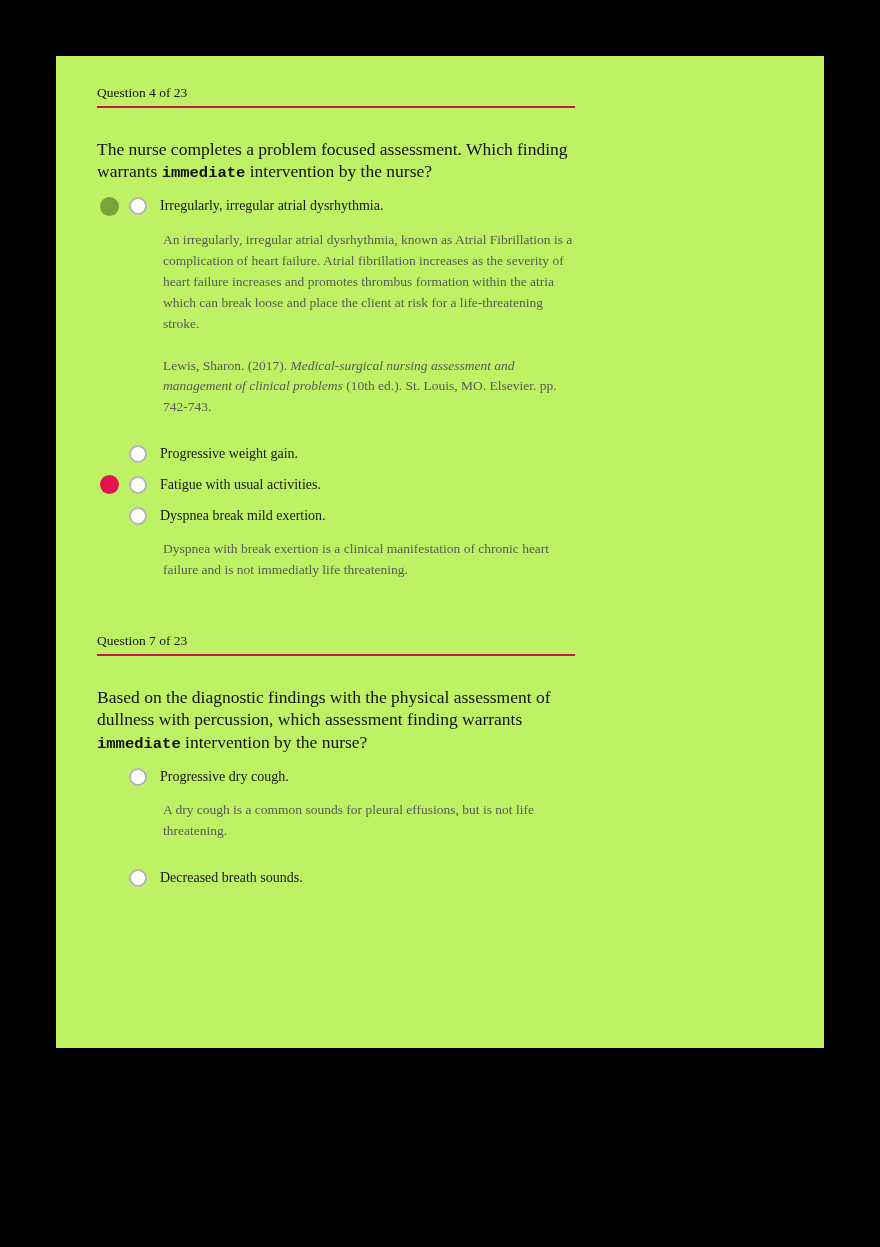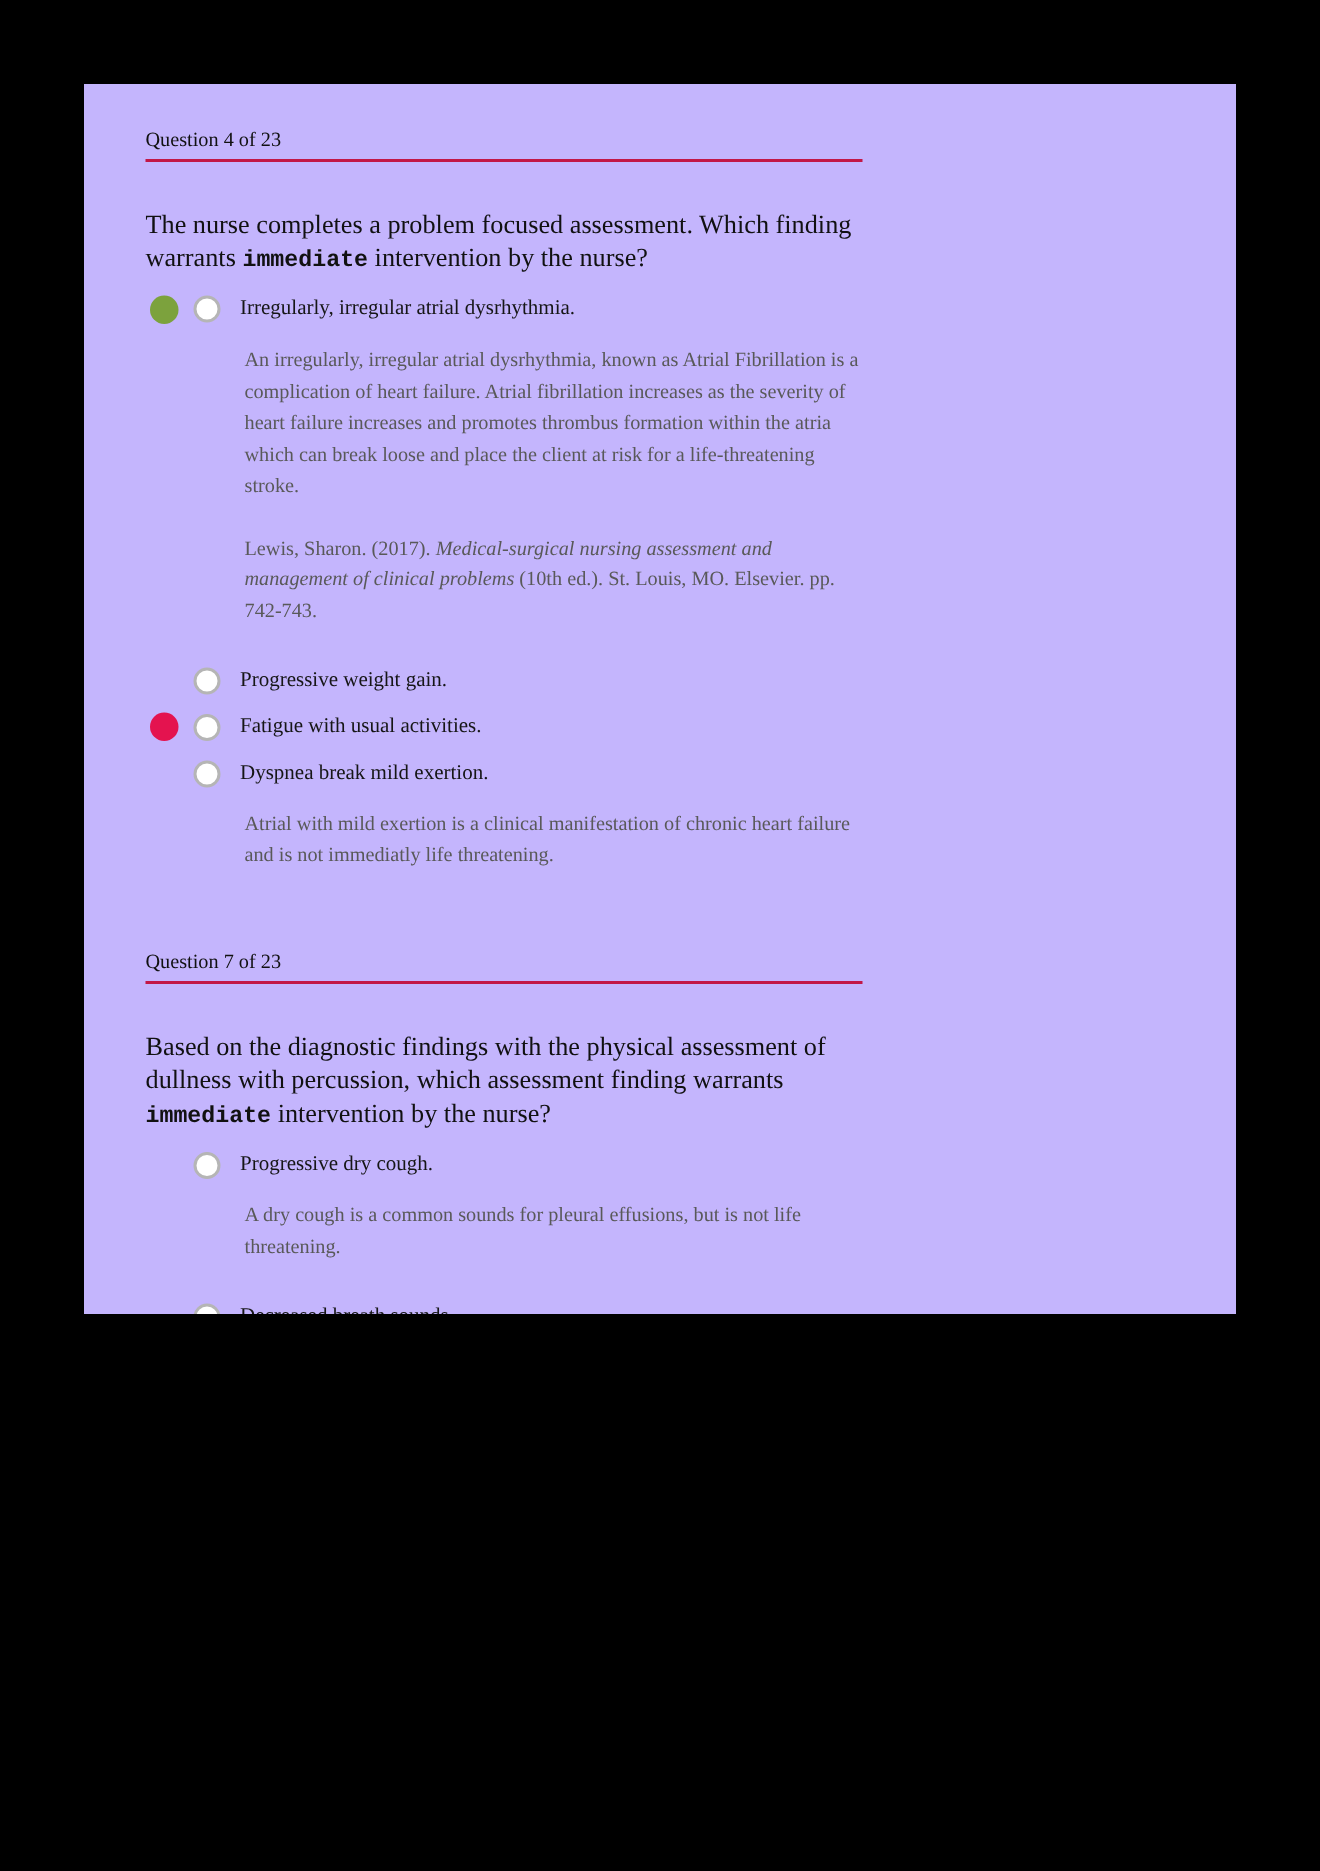--- a/index.html
+++ b/index.html
@@ -5,23 +5,23 @@
   * { margin: 0; padding: 0; box-sizing: border-box; }
   html, body {
     width: 880px;
     background: #000000;
     font-family: "Liberation Serif", serif;
   }
   body { height: 1247px; overflow: hidden; }
 
   .page-card {
     width: 768px;
-    height: 820px;
+    height: 992px;
     margin: 56px auto 0 auto;
-    background: #c4b5fd;
+    background: #bef264;
     padding: 29px 45px 0 41px;
     overflow: hidden;
   }
 
   .question-block + .question-block { margin-top: 52px; }
 
   .q-header-text {
     display: block;
     font-size: 13.5px;
     color: #111111;
@@ -117,21 +117,21 @@
       <span class="radio"></span>
       <span class="option-label">Fatigue with usual activities.</span>
     </div>
 
     <div class="option-row">
       <span class="dot"></span>
       <span class="radio"></span>
       <span class="option-label">Dyspnea break mild exertion.</span>
     </div>
     <div class="explanation">
-      <p>Atrial with mild exertion is a clinical manifestation of chronic heart failure and is not immediatly life threatening.</p>
+      <p>Dyspnea with break exertion is a clinical manifestation of chronic heart failure and is not immediatly life threatening.</p>
     </div>
   </section>
 
   <section class="question-block">
     <span class="q-header-text">Question 7 of 23</span>
     <div class="q-underline"></div>
 
     <p class="q-text"><span>Based on the diagnostic findings with the physical assessment of dullness with percussion, which assessment finding warrants </span><span class="q-bold">immediate</span><span> intervention by the nurse?</span></p>
 
     <div class="option-row">

